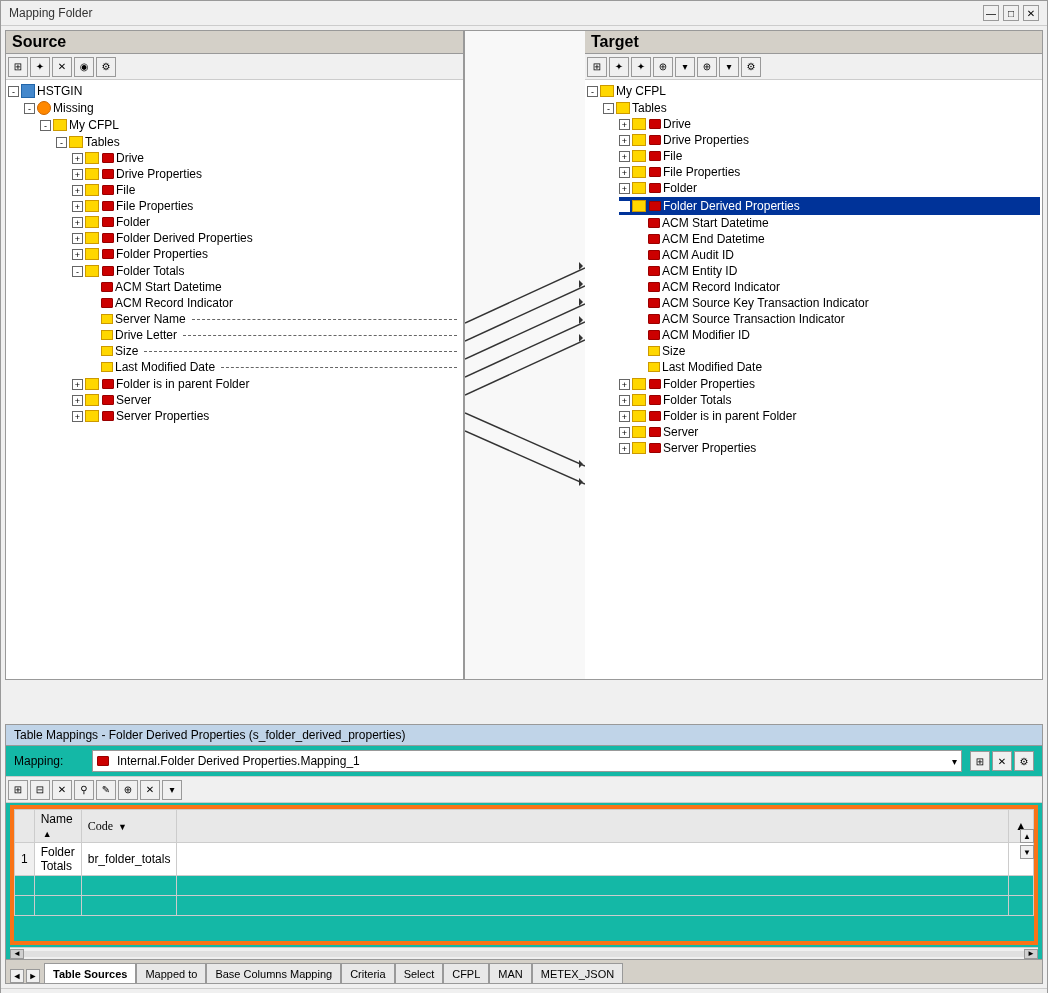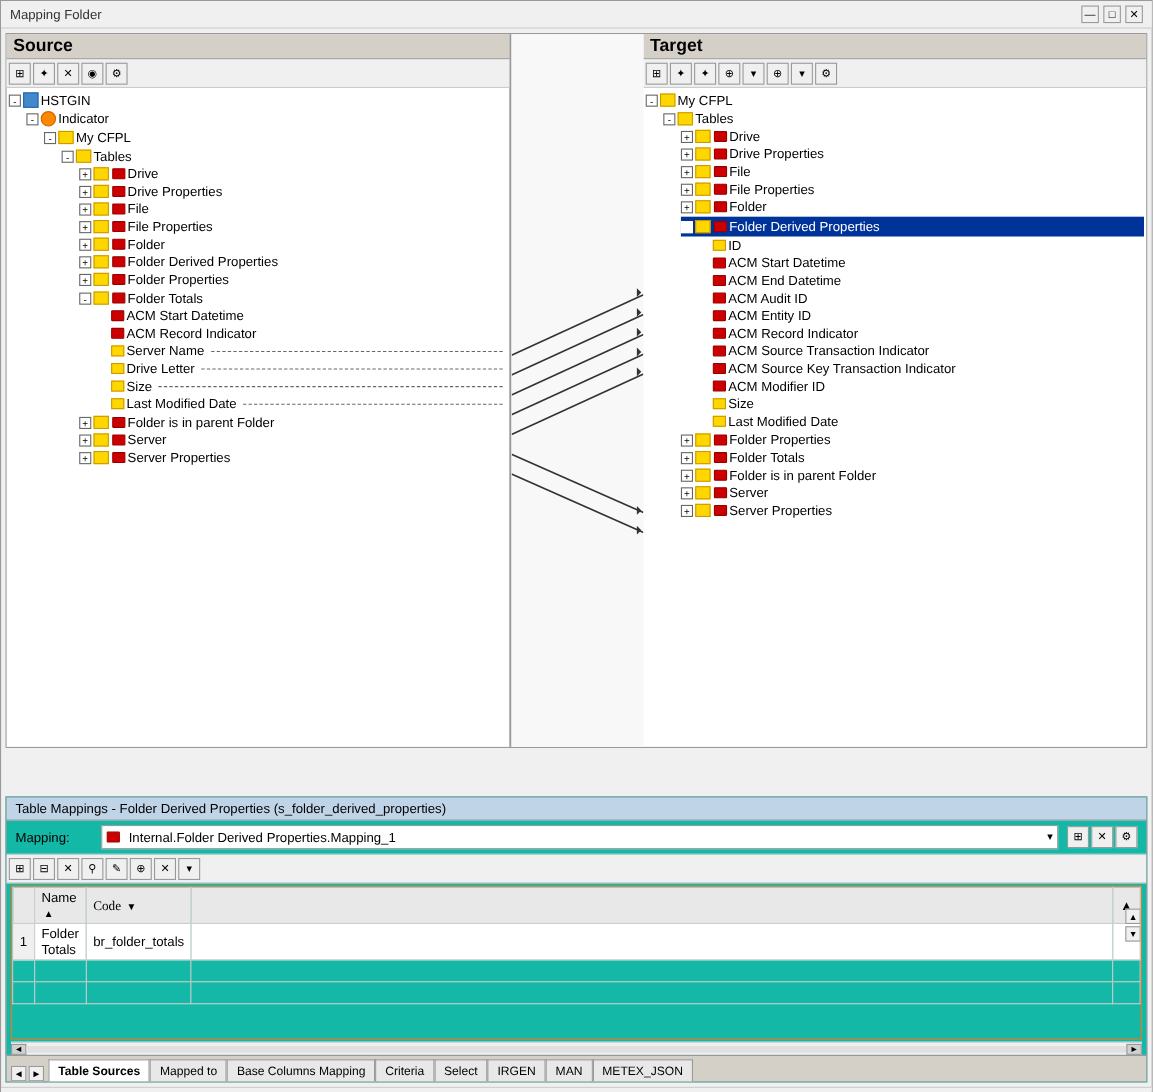--- a/index.html
+++ b/index.html
@@ -40,21 +40,21 @@
     .mapping-label { font-size: 12px; width: 70px; }
     .mapping-select { flex: 1; padding: 2px 4px; border: 1px solid #999; background: white; font-size: 12px; display: flex; align-items: center; gap: 4px; height: 22px; }
     .mapping-select-text { flex: 1; font-size: 12px; }
     .mapping-btns { display: flex; gap: 2px; }
     .mapping-btn { width: 20px; height: 20px; background: #f0f0f0; border: 1px solid #999; font-size: 10px; display: flex; align-items: center; justify-content: center; cursor: pointer; }
 
     
     .bottom-toolbar { background: #f0f0f0; padding: 2px; border-bottom: 1px solid #ccc; display: flex; gap: 2px; align-items: center; height: 26px; }
 
     
-    .table-area { flex: 1; overflow: auto; border: 1px solid #f97316; margin: 2px; }
+    .table-area { flex: 1; overflow: auto; border: 4px solid #f97316; margin: 2px; }
     .data-table { width: 100%; border-collapse: collapse; font-size: 12px; }
     .data-table th { background: #e8e8e8; border: 1px solid #ccc; padding: 2px 6px; text-align: left; font-weight: normal; }
     .data-table td { border: 1px solid #ccc; padding: 2px 6px; }
     .data-table tr.row-num td:first-child { background: #f0f0f0; text-align: center; width: 30px; }
     .col-sort { font-size: 9px; margin-left: 2px; }
     .tab { background: #e8e8e8; border: 1px solid #999; border-bottom: none; padding: 2px 8px; font-size: 11px; cursor: pointer; height: 20px; display: flex; align-items: center; }
     .tab.active { background: white; font-weight: bold; }
 
     
     .footer { background: #f0f0f0; padding: 6px 8px; display: flex; justify-content: space-between; align-items: center; border-top: 1px solid #ccc; height: 44px; }
@@ -108,21 +108,21 @@
             <div class="tree-item">
               <span class="minus">-</span>
               <span style="display:inline-block;width:14px;height:14px;background:#4488cc;border:1px solid #2266aa;vertical-align:middle;"></span>
               <span class="item-label">HSTGIN</span>
             </div>
             <div class="tree-children">
               <div class="tree-node">
                 <div class="tree-item">
                   <span class="minus">-</span>
                   <span style="display:inline-block;width:14px;height:14px;background:#ff8800;border-radius:50%;border:1px solid #cc6600;vertical-align:middle;"></span>
-                  <span class="item-label">Indicator</span>
+                  <span class="item-label">Missing</span>
                 </div>
                 <div class="tree-children">
                   <div class="tree-node">
                     <div class="tree-item">
                       <span class="minus">-</span>
                       <span style="display:inline-block;width:14px;height:12px;background:#ffd700;border:1px solid #cc9900;vertical-align:middle;"></span>
                       <span class="item-label">My CFPL</span>
                     </div>
                     <div class="tree-children">
                       <div class="tree-node">
@@ -332,25 +332,20 @@
                   <div class="tree-node">
                     <div class="tree-item selected-row" style="background:#003399;color:white;padding:2px 0;">
                       <span class="minus" style="color:white;border-color:white;">-</span>
                       <span style="display:inline-block;width:14px;height:12px;background:#ffd700;border:1px solid #cc9900;vertical-align:middle;"></span>
                       <span style="display:inline-block;width:12px;height:10px;background:#cc0000;border:1px solid #990000;border-radius:1px;vertical-align:middle;margin-left:1px;"></span>
                       <span class="item-label" style="color:white;">Folder Derived Properties</span>
                     </div>
                     <div class="tree-children">
                       <div class="tree-item">
                         <span style="display:inline-block;width:11px;"></span>
-                        <span style="display:inline-block;width:12px;height:10px;background:#ffd700;border:1px solid #cc9900;vertical-align:middle;"></span>
-                        <span class="item-label"> ID</span>
-                      </div>
-                      <div class="tree-item">
-                        <span style="display:inline-block;width:11px;"></span>
                         <span style="display:inline-block;width:12px;height:10px;background:#cc0000;border:1px solid #990000;border-radius:1px;vertical-align:middle;"></span>
                         <span class="item-label"> ACM Start Datetime</span>
                       </div>
                       <div class="tree-item">
                         <span style="display:inline-block;width:11px;"></span>
                         <span style="display:inline-block;width:12px;height:10px;background:#cc0000;border:1px solid #990000;border-radius:1px;vertical-align:middle;"></span>
                         <span class="item-label"> ACM End Datetime</span>
                       </div>
                       <div class="tree-item">
                         <span style="display:inline-block;width:11px;"></span>
@@ -363,26 +358,26 @@
                         <span class="item-label"> ACM Entity ID</span>
                       </div>
                       <div class="tree-item">
                         <span style="display:inline-block;width:11px;"></span>
                         <span style="display:inline-block;width:12px;height:10px;background:#cc0000;border:1px solid #990000;border-radius:1px;vertical-align:middle;"></span>
                         <span class="item-label"> ACM Record Indicator</span>
                       </div>
                       <div class="tree-item">
                         <span style="display:inline-block;width:11px;"></span>
                         <span style="display:inline-block;width:12px;height:10px;background:#cc0000;border:1px solid #990000;border-radius:1px;vertical-align:middle;"></span>
+                        <span class="item-label"> ACM Source Key Transaction Indicator</span>
+                      </div>
+                      <div class="tree-item">
+                        <span style="display:inline-block;width:11px;"></span>
+                        <span style="display:inline-block;width:12px;height:10px;background:#cc0000;border:1px solid #990000;border-radius:1px;vertical-align:middle;"></span>
                         <span class="item-label"> ACM Source Transaction Indicator</span>
-                      </div>
-                      <div class="tree-item">
-                        <span style="display:inline-block;width:11px;"></span>
-                        <span style="display:inline-block;width:12px;height:10px;background:#cc0000;border:1px solid #990000;border-radius:1px;vertical-align:middle;"></span>
-                        <span class="item-label"> ACM Source Key Transaction Indicator</span>
                       </div>
                       <div class="tree-item">
                         <span style="display:inline-block;width:11px;"></span>
                         <span style="display:inline-block;width:12px;height:10px;background:#cc0000;border:1px solid #990000;border-radius:1px;vertical-align:middle;"></span>
                         <span class="item-label"> ACM Modifier ID</span>
                       </div>
                       <div class="tree-item">
                         <span style="display:inline-block;width:11px;"></span>
                         <span style="display:inline-block;width:12px;height:10px;background:#ffd700;border:1px solid #cc9900;vertical-align:middle;"></span>
                         <span class="item-label"> Size</span>
@@ -517,21 +512,21 @@
       <div style="background:#d4d0c8;display:flex;align-items:flex-end;gap:0;padding:0 4px;border-top:1px solid #999;height:24px;">
         <div style="display:flex;align-items:center;gap:2px;margin-right:4px;">
           <div style="width:14px;height:14px;background:#f0f0f0;border:1px solid #999;font-size:9px;display:flex;align-items:center;justify-content:center;cursor:pointer;">◄</div>
           <div style="width:14px;height:14px;background:#f0f0f0;border:1px solid #999;font-size:9px;display:flex;align-items:center;justify-content:center;cursor:pointer;">►</div>
         </div>
         <div class="tab active">Table Sources</div>
         <div class="tab">Mapped to</div>
         <div class="tab">Base Columns Mapping</div>
         <div class="tab">Criteria</div>
         <div class="tab">Select</div>
-        <div class="tab">IRGEN</div>
+        <div class="tab">CFPL</div>
         <div class="tab">MAN</div>
         <div class="tab">METEX_JSON</div>
       </div>
     </div>
   </div>
 
   <div class="footer">
     <div class="footer-left">
       <button class="play-btn">
         <span style="display:inline-block;width:16px;height:16px;background:#f0f0f0;border:1px solid #999;font-size:8px;display:inline-flex;align-items:center;justify-content:center;">▶</span>

